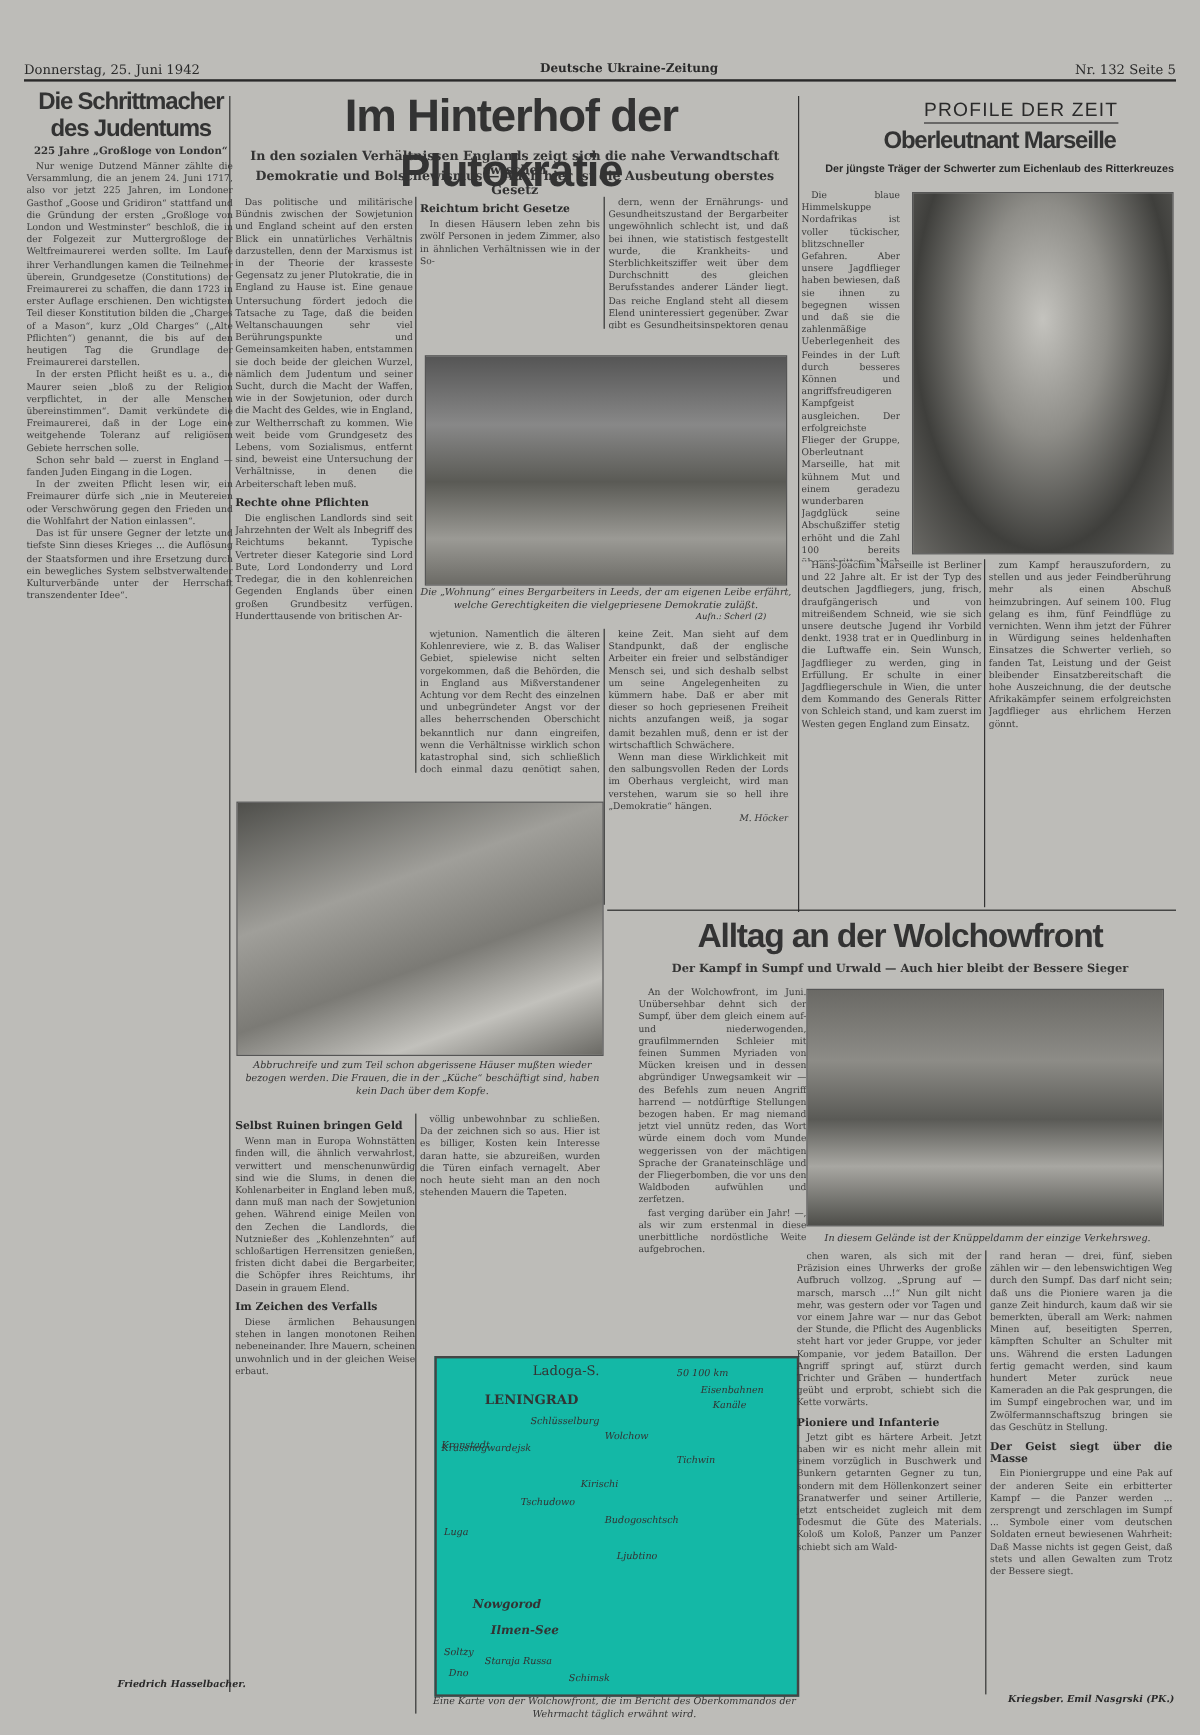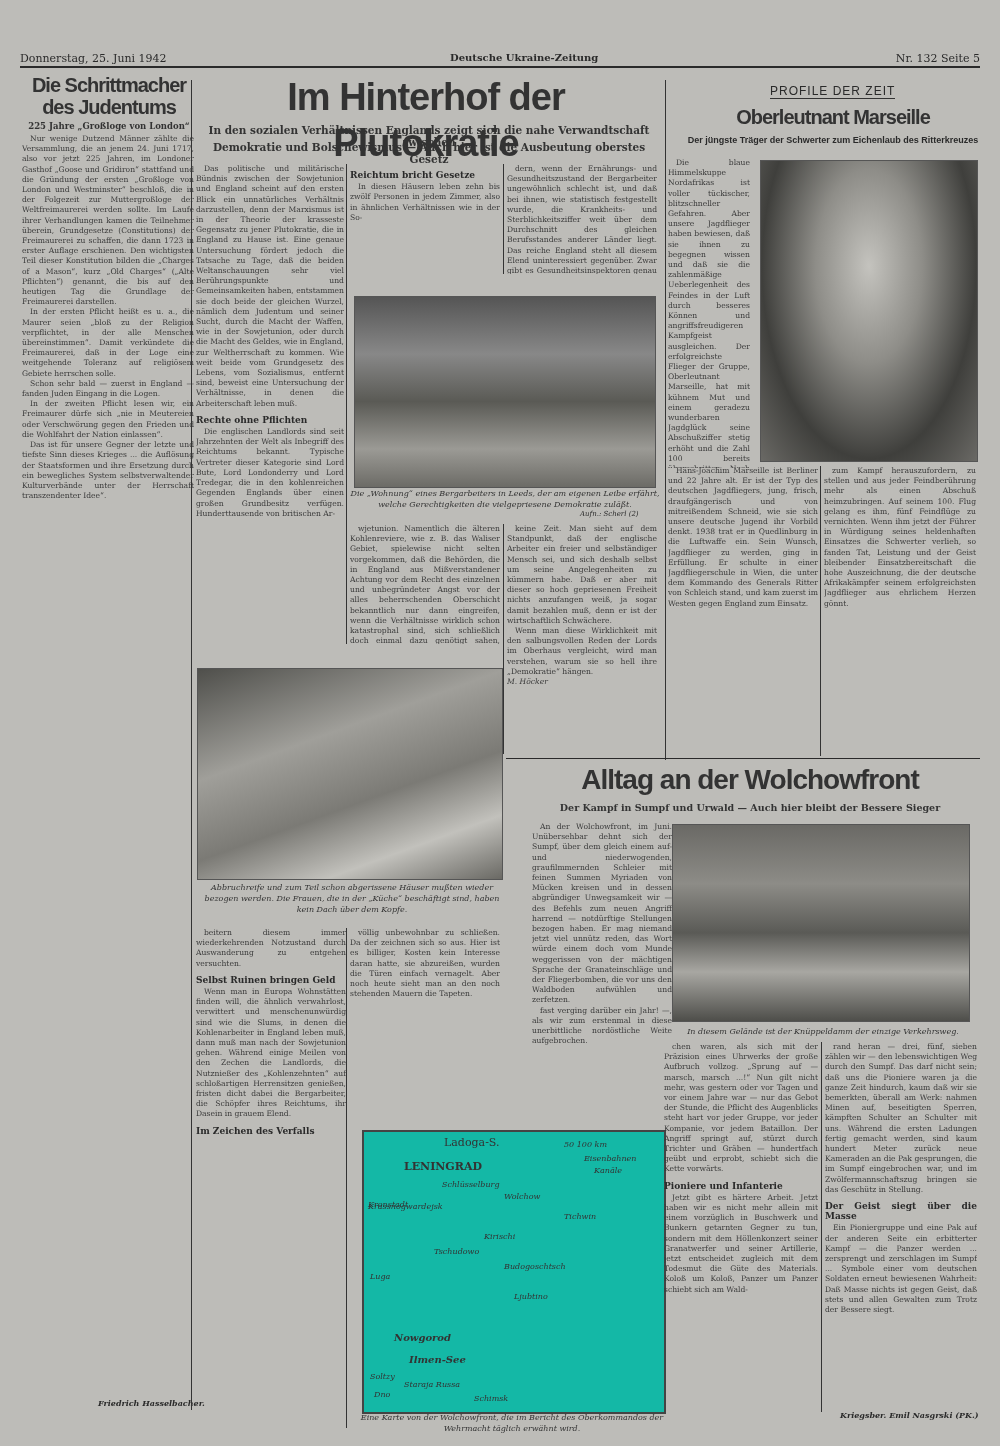--- a/index.html
+++ b/index.html
@@ -66,31 +66,31 @@
 <div class="caption" style="top:488px;left:350px;width:310px;">Die „Wohnung“ eines Bergarbeiters in Leeds, der am eigenen Leibe erfährt, welche Gerechtigkeiten die vielgepriesene Demokratie zuläßt.</div>
 <div class="abs" style="top:510px;left:580px;font-size:7px;font-style:italic;">Aufn.: Scherl (2)</div>
 
 <div class="col" style="top:524px;left:350px;width:150px;height:120px;">
   <p>wjetunion. Namentlich die älteren Kohlenreviere, wie z. B. das Waliser Gebiet, spielewise nicht selten vorgekommen, daß die Behörden, die in England aus Mißverstandener Achtung vor dem Recht des einzelnen und unbegründeter Angst vor der alles beherrschenden Oberschicht bekanntlich nur dann eingreifen, wenn die Verhältnisse wirklich schon katastrophal sind, sich schließlich doch einmal dazu genötigt sahen, einige Häuser als</p>
 </div>
 <div class="vrule" style="top:524px;left:503px;height:230px;"></div>
 <div class="col" style="top:524px;left:507px;width:150px;height:220px;">
   <p>keine Zeit. Man sieht auf dem Standpunkt, daß der englische Arbeiter ein freier und selbständiger Mensch sei, und sich deshalb selbst um seine Angelegenheiten zu kümmern habe. Daß er aber mit dieser so hoch gepriesenen Freiheit nichts anzufangen weiß, ja sogar damit bezahlen muß, denn er ist der wirtschaftlich Schwächere.</p>
   <p>Wenn man diese Wirklichkeit mit den salbungsvollen Reden der Lords im Oberhaus vergleicht, wird man verstehen, warum sie so hell ihre „Demokratie“ hängen.</p>
-  <div style="font-style:italic;">M. Höcker</div>
+  <div style="text-align:right;font-style:italic;">M. Höcker</div>
 </div>
 
 <div class="photo" style="top:668px;left:197px;width:304px;height:210px;background:linear-gradient(160deg,#4f4f4b 0%,#a09f9a 35%,#7b7a75 60%,#c2c1bc 80%,#6a6964 100%);"></div>
 <div class="caption" style="top:882px;left:196px;width:312px;">Abbruchreife und zum Teil schon abgerissene Häuser mußten wieder bezogen werden. Die Frauen, die in der „Küche“ beschäftigt sind, haben kein Dach über dem Kopfe.</div>
 
 <div class="col" style="top:928px;left:196px;width:150px;height:500px;">
-  <p>beitern diesem immer wiederkehrenden Notzustand durch Auswanderung zu entgehen versuchten.</p>
   <h4>Selbst Ruinen bringen Geld</h4>
   <p>Wenn man in Europa Wohnstätten finden will, die ähnlich verwahrlost, verwittert und menschenunwürdig sind wie die Slums, in denen die Kohlenarbeiter in England leben muß, dann muß man nach der Sowjetunion gehen. Während einige Meilen von den Zechen die Landlords, die Nutznießer des „Kohlenzehnten“ auf schloßartigen Herrensitzen genießen, fristen dicht dabei die Bergarbeiter, die Schöpfer ihres Reichtums, ihr Dasein in grauem Elend.</p>
   <h4>Im Zeichen des Verfalls</h4>
+  <p>Diese ärmlichen Behausungen stehen in langen monotonen Reihen nebeneinander. Ihre Mauern, scheinen unwohnlich und in der gleichen Weise erbaut.</p>
 </div>
 <div class="vrule" style="top:928px;left:346px;height:500px;"></div>
 <div class="col" style="top:928px;left:350px;width:150px;height:190px;">
   <p>völlig unbewohnbar zu schließen. Da der zeichnen sich so aus. Hier ist es billiger, Kosten kein Interesse daran hatte, sie abzureißen, wurden die Türen einfach vernagelt. Aber noch heute sieht man an den noch stehenden Mauern die Tapeten.</p>
 </div>
 
 <div class="map" style="top:1130px;left:362px;width:300px;height:280px;">
   <span style="left:80px;top:4px;font-size:11px;font-style:normal;">Ladoga-S.</span>
   <span style="left:40px;top:28px;font-size:11px;font-weight:bold;font-style:normal;">LENINGRAD</span>
   <span style="left:4px;top:40px;margin-top:28px;">Kronstadt</span>
@@ -110,21 +110,21 @@
   <span style="left:150px;top:160px;">Ljubtino</span>
   <span style="left:140px;top:130px;">Budogoschtsch</span>
   <span style="left:200px;top:8px;">50  100 km</span>
   <span style="left:220px;top:22px;">Eisenbahnen</span>
   <span style="left:230px;top:34px;">Kanäle</span>
 </div>
 <div class="caption" style="top:1412px;left:352px;width:320px;">Eine Karte von der Wolchowfront, die im Bericht des Oberkommandos der Wehrmacht täglich erwähnt wird.</div>
 
 <div class="vrule" style="top:80px;left:665px;height:680px;"></div>
 
-<div class="abs" style="top:84px;left:770px;font-family:'Liberation Sans',sans-serif;font-size:12px;letter-spacing:1px;border-bottom:1.5px solid #333;">PROFILE DER ZEIT</div>
+<div class="abs" style="top:84px;left:770px;font-family:'Liberation Sans',sans-serif;font-size:16px;letter-spacing:1px;border-bottom:1.5px solid #333;">PROFILE DER ZEIT</div>
 <div class="abs hl" style="top:106px;left:668px;width:330px;text-align:center;font-size:20px;">Oberleutnant Marseille</div>
 <div class="abs" style="top:135px;left:668px;width:330px;text-align:center;font-family:'Liberation Sans',sans-serif;font-weight:bold;font-size:9px;">Der jüngste Träger der Schwerter zum Eichenlaub des Ritterkreuzes</div>
 <div class="col" style="top:158px;left:668px;width:82px;height:310px;">
   <p>Die blaue Himmelskuppe Nordafrikas ist voller tückischer, blitzschneller Gefahren. Aber unsere Jagdflieger haben bewiesen, daß sie ihnen zu begegnen wissen und daß sie die zahlenmäßige Ueberlegenheit des Feindes in der Luft durch besseres Können und angriffsfreudigeren Kampfgeist ausgleichen. Der erfolgreichste Flieger der Gruppe, Oberleutnant Marseille, hat mit kühnem Mut und einem geradezu wunderbaren Jagdglück seine Abschußziffer stetig erhöht und die Zahl 100 bereits überschritten. Nach dem 101. Luftsieg verlieh ihm der Führer die Schwerter zum Eichenlaub des Ritterkreuzes.</p>
 </div>
 <div class="photo" style="top:160px;left:760px;width:216px;height:300px;background:radial-gradient(ellipse at 50% 35%,#c4c3be 0%,#8e8d88 35%,#3f3f3c 70%,#6a6965 100%);"></div>
 <div class="col" style="top:466px;left:668px;width:150px;height:300px;">
   <p>Hans-Joachim Marseille ist Berliner und 22 Jahre alt. Er ist der Typ des deutschen Jagdfliegers, jung, frisch, draufgängerisch und von mitreißendem Schneid, wie sie sich unsere deutsche Jugend ihr Vorbild denkt. 1938 trat er in Quedlinburg in die Luftwaffe ein. Sein Wunsch, Jagdflieger zu werden, ging in Erfüllung. Er schulte in einer Jagdfliegerschule in Wien, die unter dem Kommando des Generals Ritter von Schleich stand, und kam zuerst im Westen gegen England zum Einsatz.</p>
 </div>
 <div class="vrule" style="top:466px;left:820px;height:290px;"></div>

